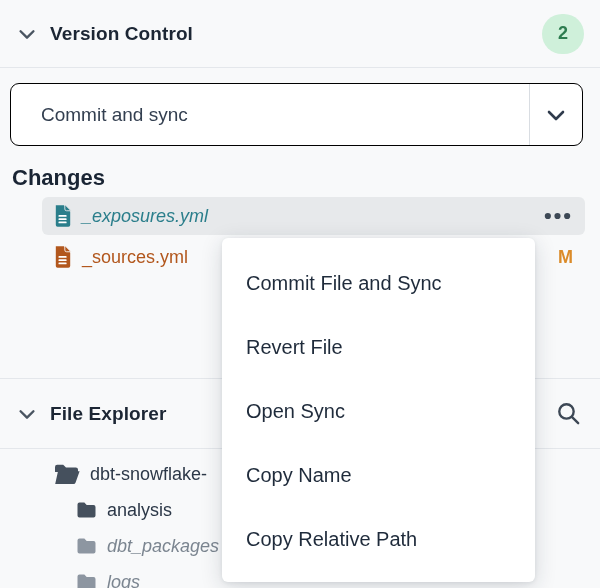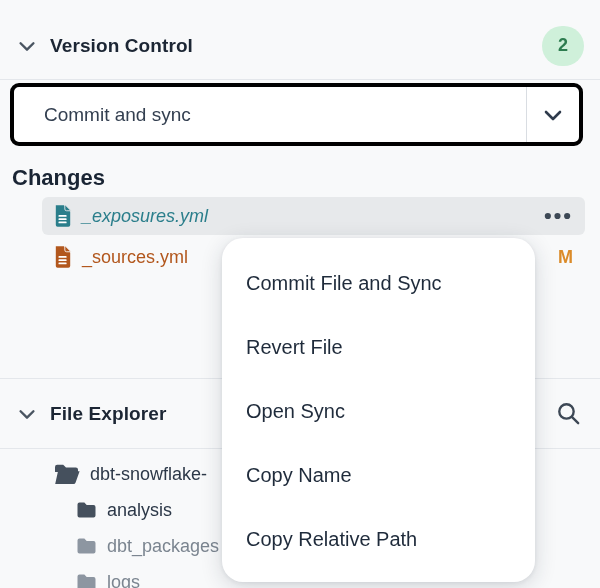--- a/index.html
+++ b/index.html
@@ -8,36 +8,36 @@
     background:#f8f9fa;
     font-family:"Liberation Sans", sans-serif;
     color:#1c2634;
     -webkit-font-smoothing:antialiased;
   }
   .abs{position:absolute;}
   svg{display:block;}
 
   
   .vc-header{
-    left:0;top:12px;width:600px;height:68px;
+    left:0;top:0;width:600px;height:68px;
     display:flex;align-items:center;padding:0 16px;box-sizing:border-box;
     border-bottom:1px solid #e4e7eb;background:#f8f9fa;
   }
   .chev{color:#4a5561;}
   .section-title{font-size:19px;font-weight:700;color:#1c2634;margin-left:12px;letter-spacing:.1px;}
   .count-badge{
     margin-left:auto;width:42px;height:40px;border-radius:21px;
     background:#cff0da;color:#2d7c4f;font-size:18px;font-weight:600;
     display:flex;align-items:center;justify-content:center;
   }
 
   
   .commit-select{
     left:10px;top:83px;width:573px;height:63px;box-sizing:border-box;
-    background:#ffffff;border:4px solid #000000;border-radius:9px;
+    background:#ffffff;border:1px solid #000000;border-radius:9px;
     display:flex;align-items:stretch;cursor:pointer;
   }
   .commit-select .label{
     flex:1;display:flex;align-items:center;padding-left:30px;
     font-size:19px;color:#333f50;
   }
   .commit-select .caret-box{
     width:52px;border-left:1px solid #d9dde2;
     display:flex;align-items:center;justify-content:center;color:#2f3b4c;
   }
@@ -63,33 +63,33 @@
   }
   .search-btn{margin-left:auto;color:#3d4855;cursor:pointer;padding:2px;}
 
   
   .tree-row{
     left:0;width:600px;height:36px;box-sizing:border-box;
     display:flex;align-items:center;font-size:18px;color:#2c3848;cursor:pointer;
   }
   .tree-row .tname{margin-left:10px;white-space:nowrap;}
   .tree-row.muted{color:#7b8590;}
-  .tree-row.muted .tname{}
+  .tree-row.muted .tname{font-style:italic;}
   .folder-icon{color:#45505d;flex:none;}
   .tree-row.muted .folder-icon{color:#8d96a1;}
   .t-root{top:456px;padding-left:54px;}
   .t-l2{padding-left:76px;}
   .t-analysis{top:492px;}
   .t-dbtpkg{top:528px;}
   .t-logs{top:564px;}
 
   
   .context-menu{
     left:222px;top:238px;width:313px;box-sizing:border-box;
-    background:#ffffff;border-radius:21px;
+    background:#ffffff;border-radius:6px;
     box-shadow:0 5px 22px rgba(25,35,55,.16), 0 1px 4px rgba(25,35,55,.08);
     padding:13px 0 11px 0;z-index:20;
   }
   .menu-item{
     height:64px;display:flex;align-items:center;padding-left:24px;
     font-size:20px;color:#1f2b3b;cursor:pointer;
   }
 </style>
 </head>
 <body>

